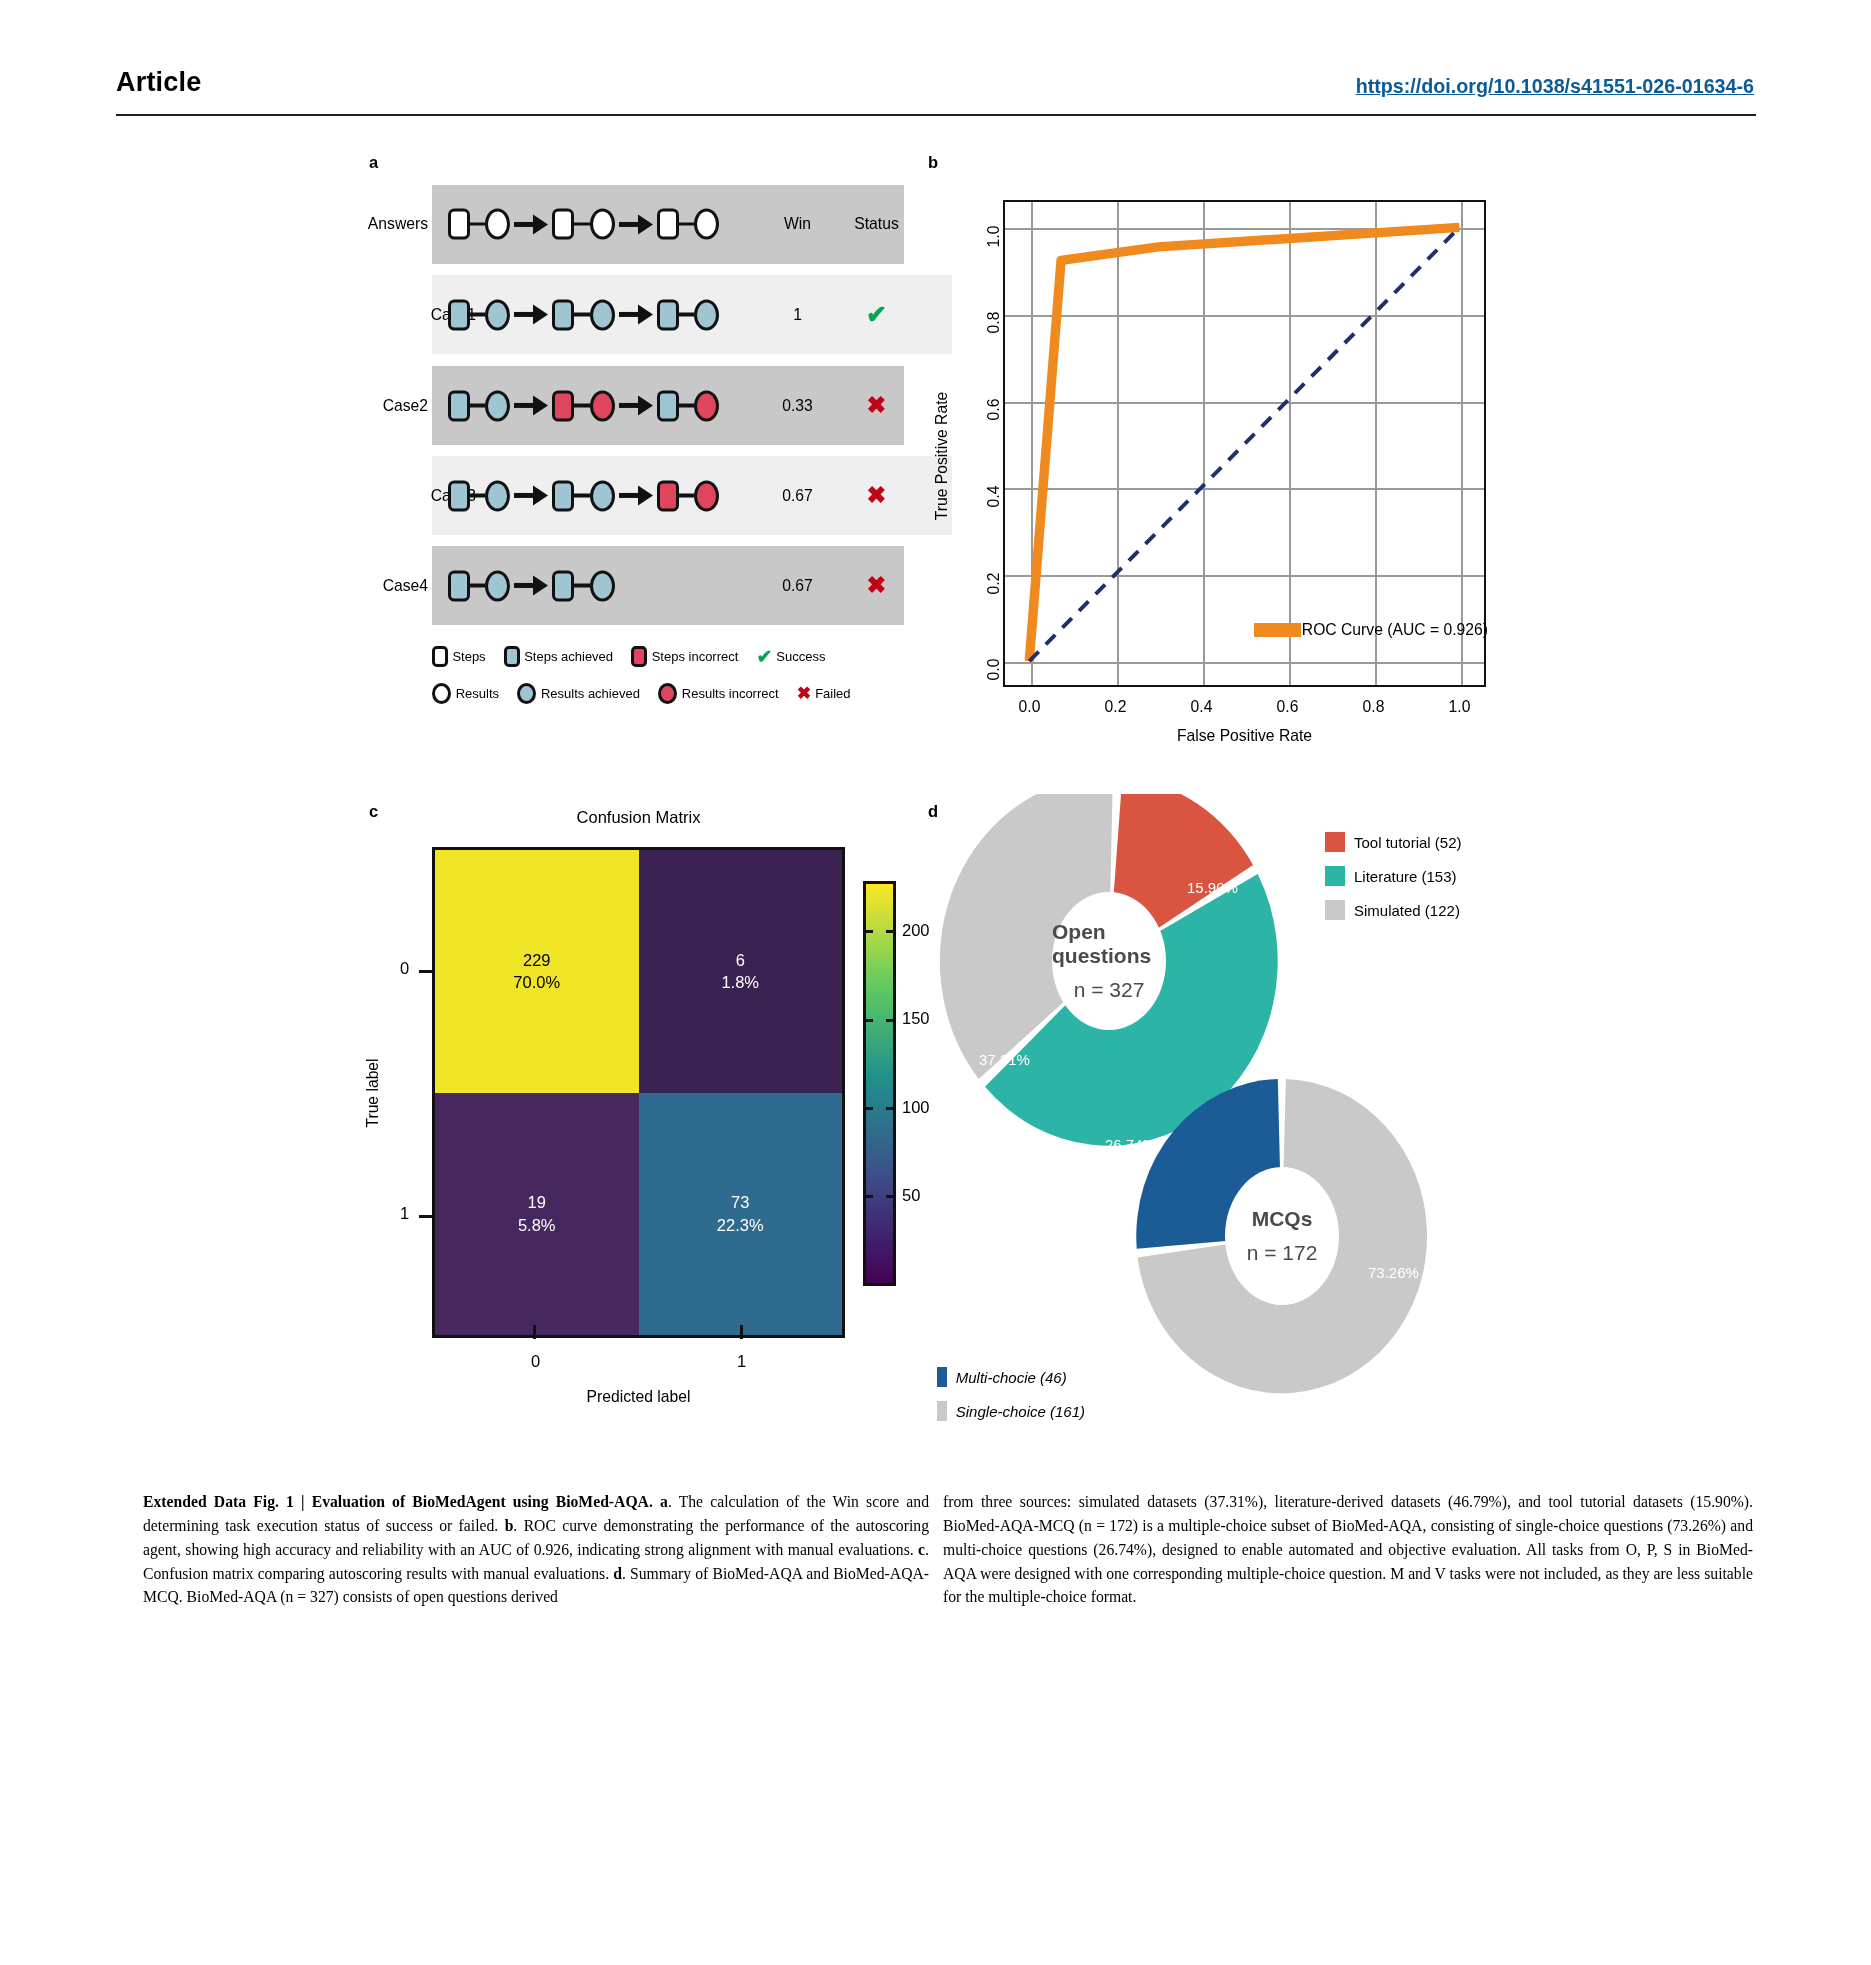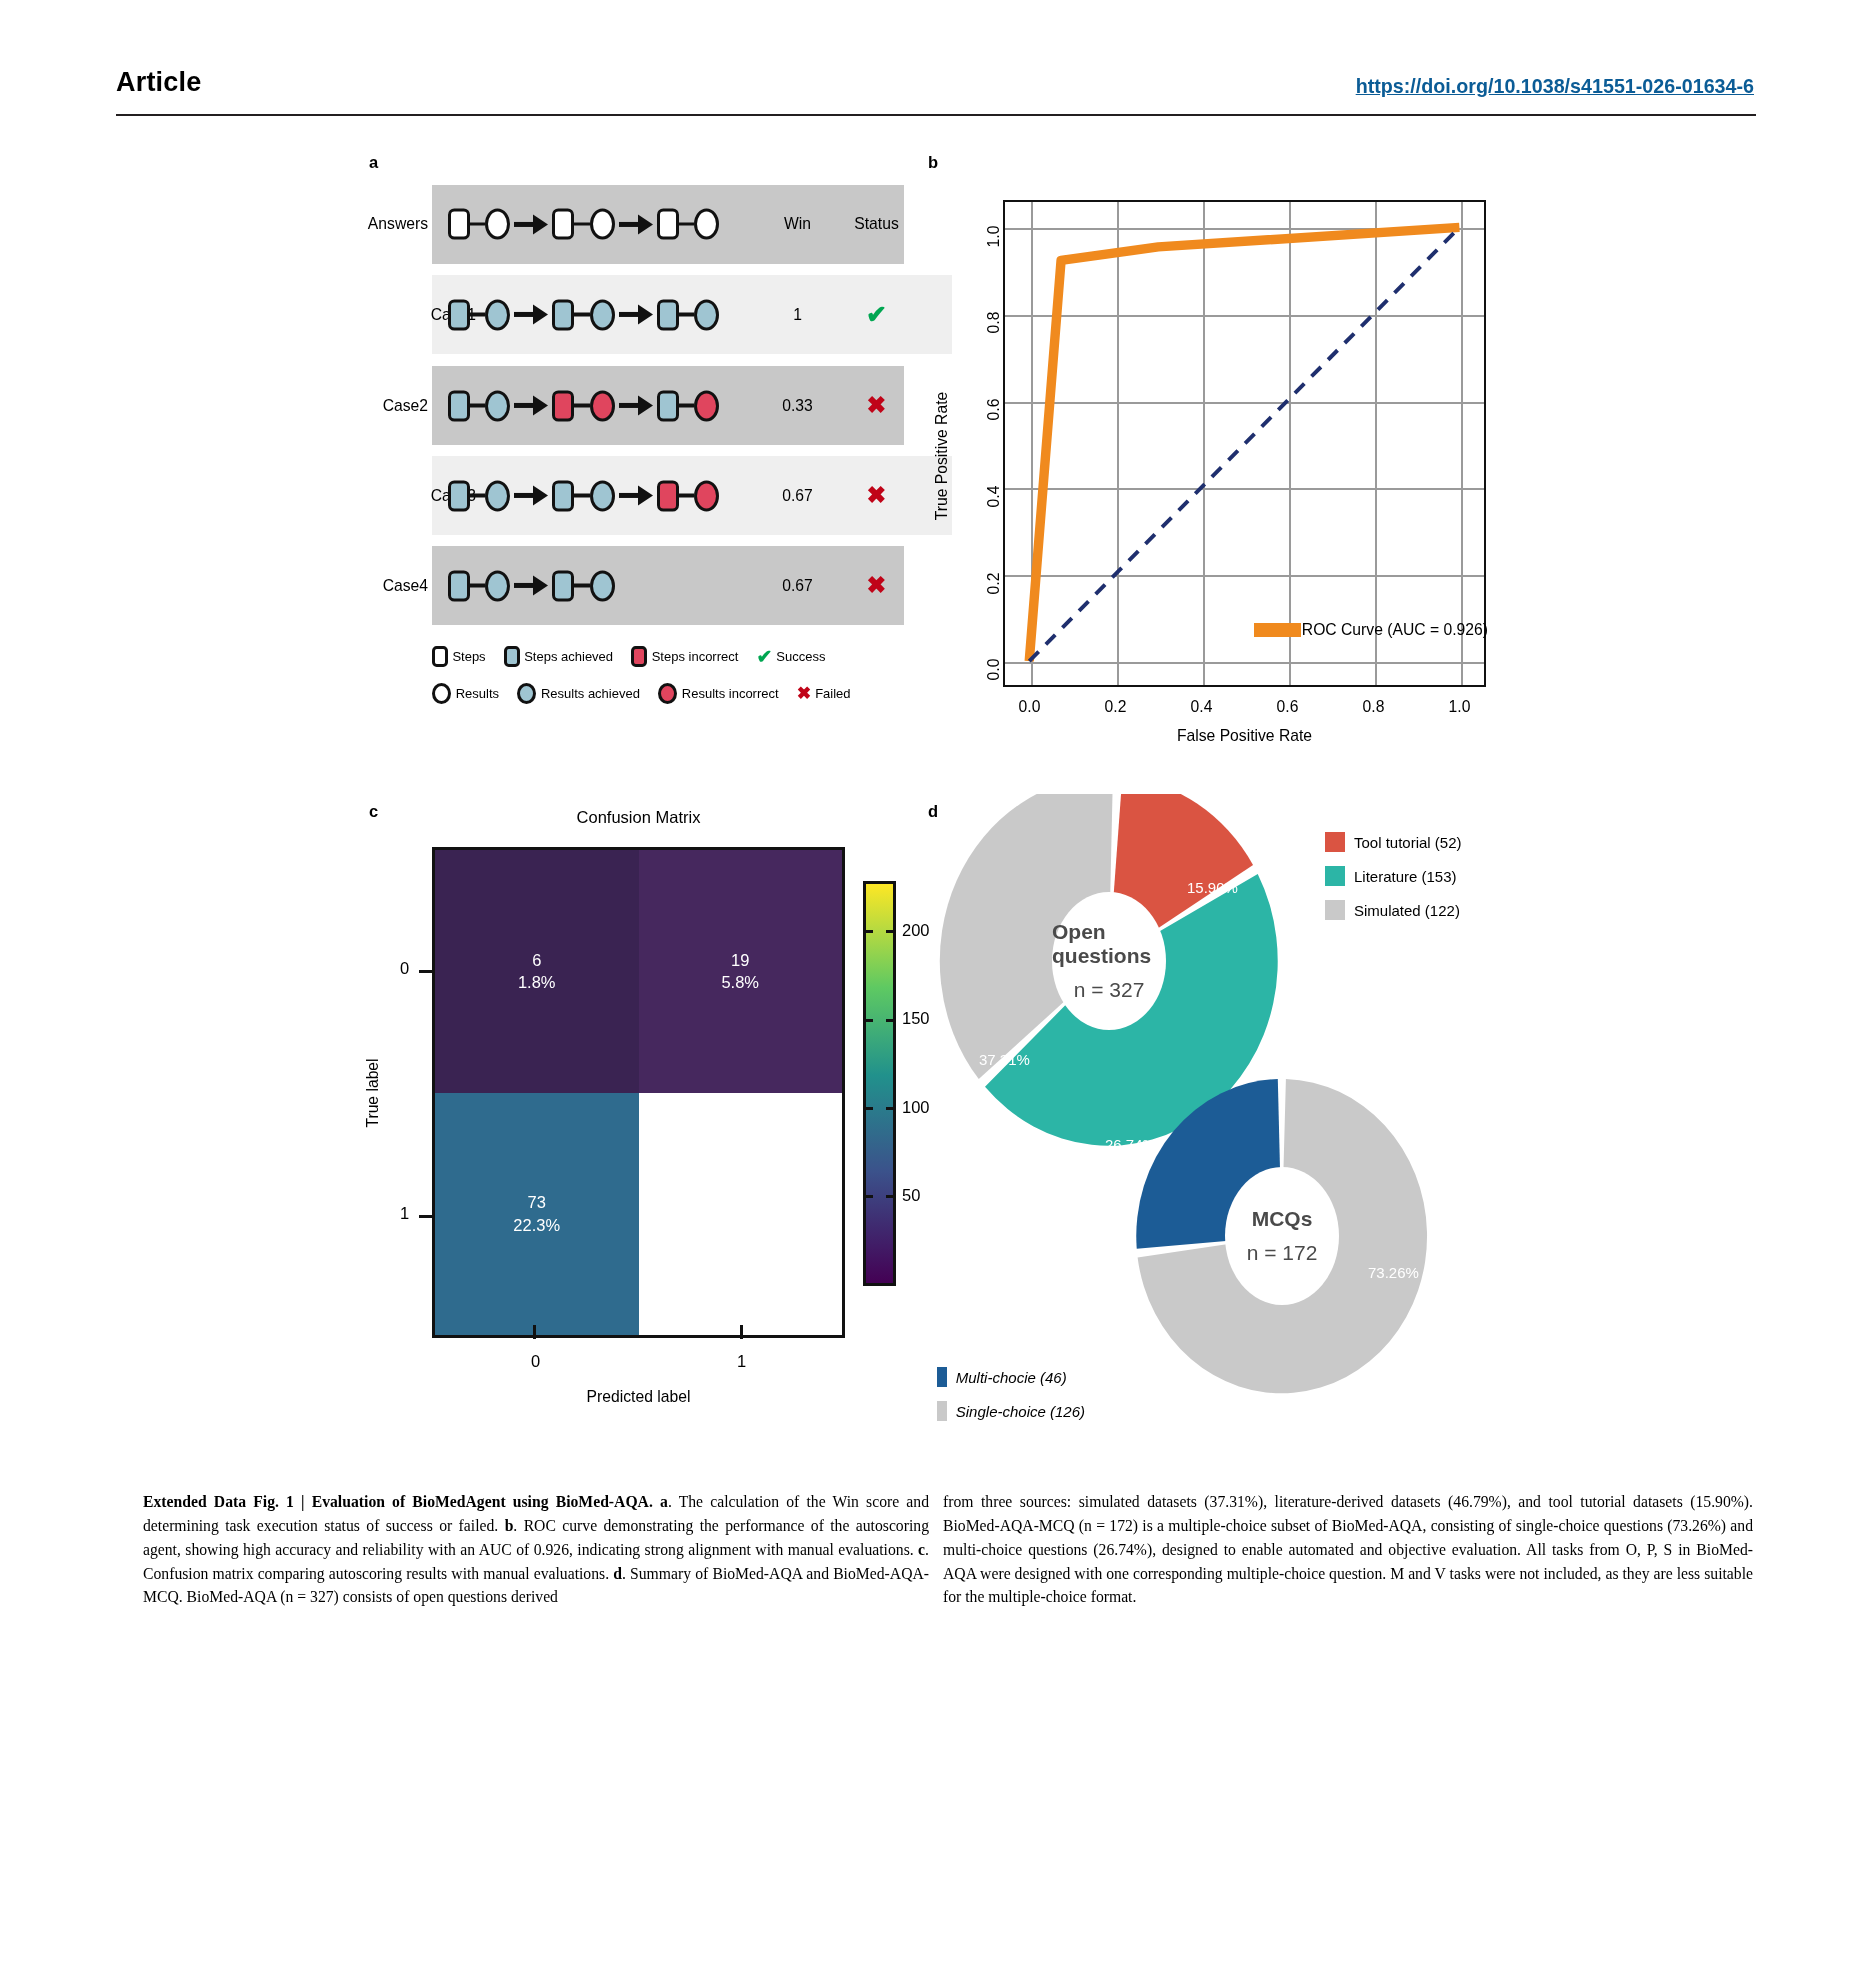--- a/index.html
+++ b/index.html
@@ -294,20 +294,24 @@
       <div class="roc-legend">
         <div class="sw"></div>
         <div class="lb">ROC Curve (AUC = 0.926)</div>
       </div>
     </div>
 
   <div class="plabel" style="left:369px;top:802px;">c</div>
   <div id="panelC">
       <div class="cm-title">Confusion Matrix</div>
       <div class="cm-grid">
+        <div class="cm-cell" style="background:#f0e527;color:#000000;">
+          <div>229</div>
+          <div>70.0%</div>
+        </div>
         <div class="cm-cell" style="background:#3a2352;color:#ffffff;">
           <div>6</div>
           <div>1.8%</div>
         </div>
         <div class="cm-cell" style="background:#46285e;color:#ffffff;">
           <div>19</div>
           <div>5.8%</div>
         </div>
         <div class="cm-cell" style="background:#2f6b8e;color:#ffffff;">
           <div>73</div>
@@ -373,21 +377,21 @@
       </div>
       <div class="pct" style="left:177px;top:342px;color:#ffffff;">26.74%</div>
       <div class="pct" style="left:440px;top:470px;color:#ffffff;">73.26%</div>
       <div class="dleg" style="left:9px;top:566px;font-style:italic;">
         <div class="dleg-row">
           <div class="dleg-sw small" style="background:#1c5c96;"></div>
           <span>Multi-chocie (46)</span>
         </div>
         <div class="dleg-row">
           <div class="dleg-sw small" style="background:#c9c9c9;"></div>
-          <span>Single-choice (126)</span>
+          <span>Single-choice (161)</span>
         </div>
       </div>
     </div>
 
   <div class="cap" id="capL"><b>Extended Data Fig. 1 | Evaluation of BioMedAgent using BioMed-AQA. a</b>. The calculation of the Win score and determining task execution status of success or failed. <b>b</b>. ROC curve demonstrating the performance of the autoscoring agent, showing high accuracy and reliability with an AUC of 0.926, indicating strong alignment with manual evaluations. <b>c</b>. Confusion matrix comparing autoscoring results with manual evaluations. <b>d</b>. Summary of BioMed-AQA and BioMed-AQA-MCQ. BioMed-AQA (n = 327) consists of open questions derived</div>
   <div class="cap" id="capR">from three sources: simulated datasets (37.31%), literature-derived datasets (46.79%), and tool tutorial datasets (15.90%). BioMed-AQA-MCQ (n = 172) is a multiple-choice subset of BioMed-AQA, consisting of single-choice questions (73.26%) and multi-choice questions (26.74%), designed to enable automated and objective evaluation. All tasks from O, P, S in BioMed-AQA were designed with one corresponding multiple-choice question. M and V tasks were not included, as they are less suitable for the multiple-choice format.</div>
 
 </div>
 
 

